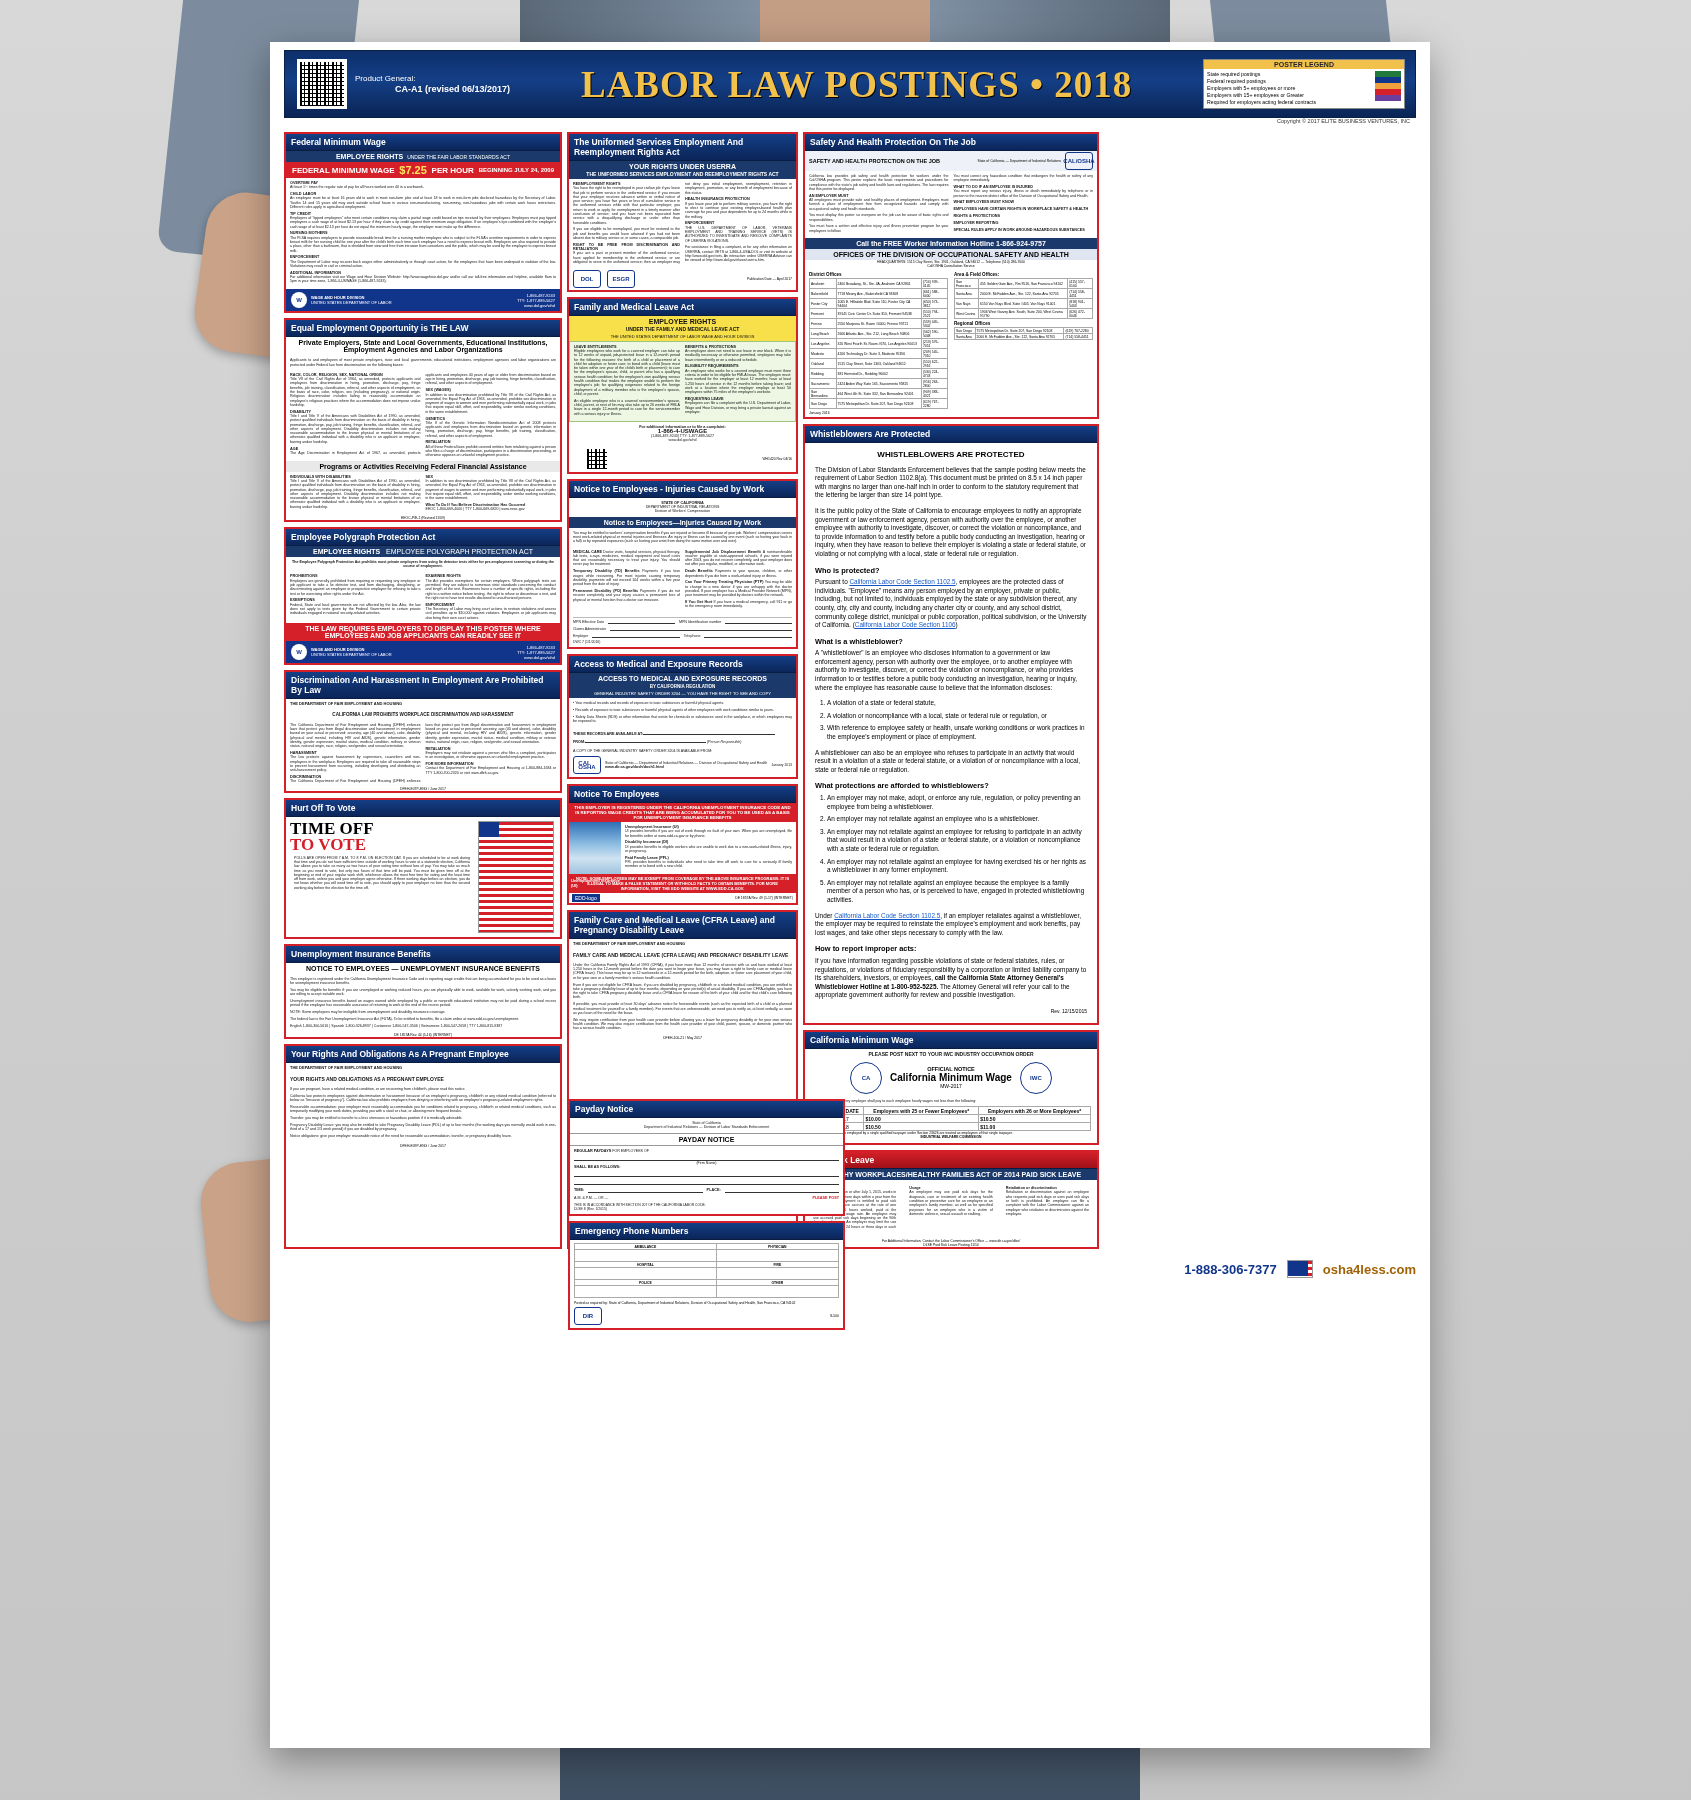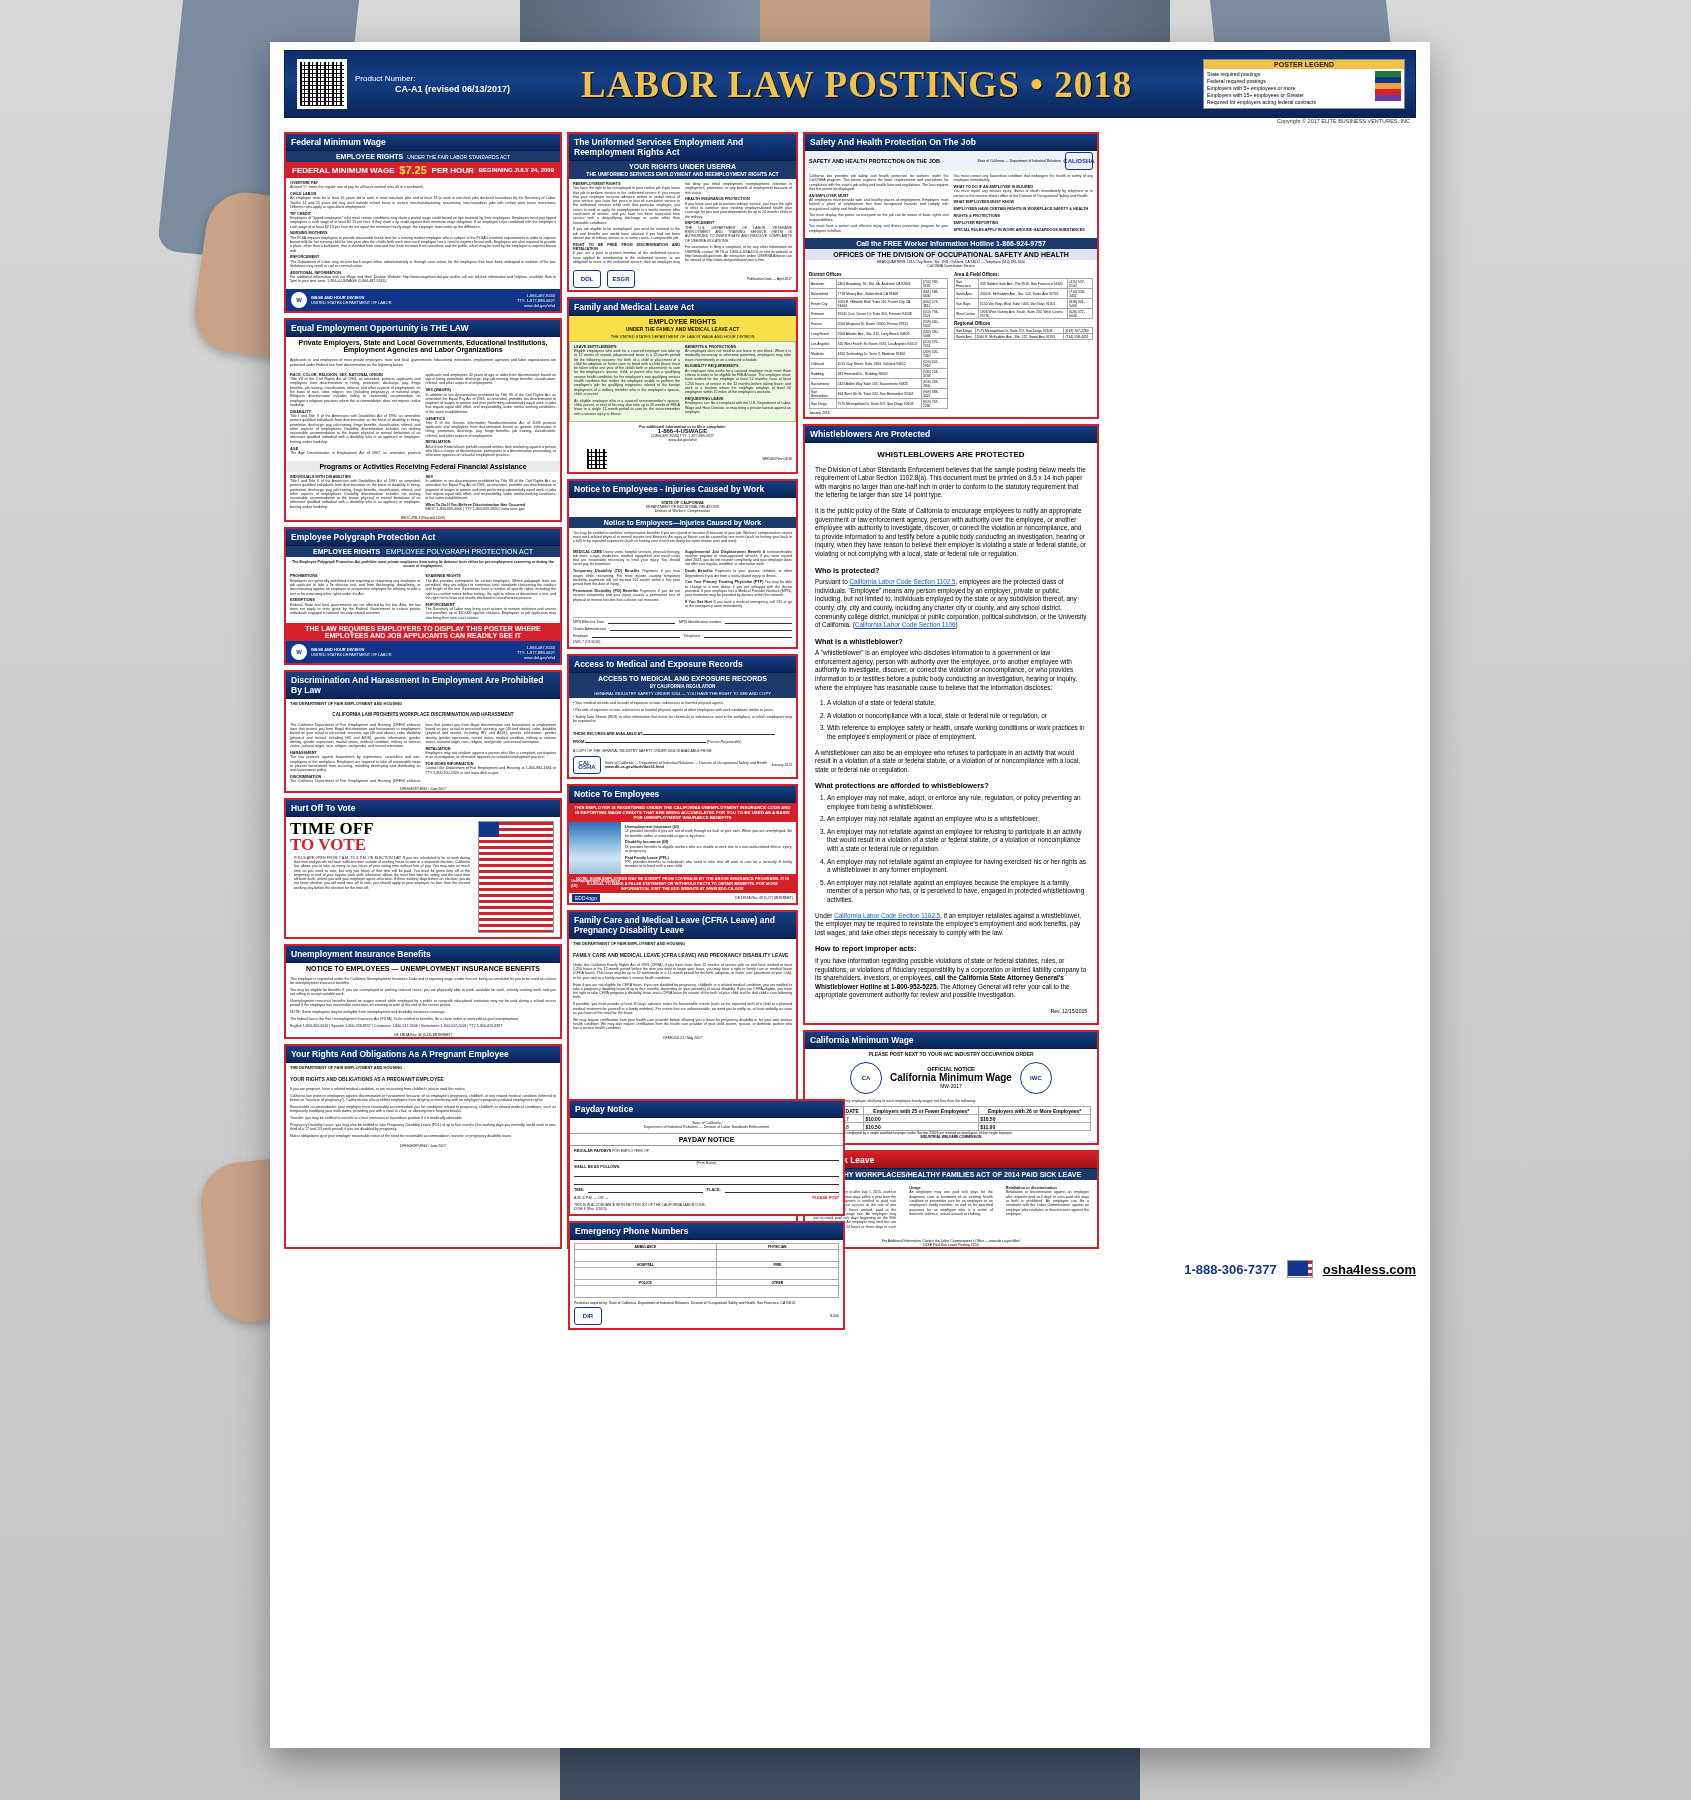--- a/index.html
+++ b/index.html
@@ -129,21 +129,21 @@
   .tablelike td,.tablelike th{border:.5px solid #aaa;padding:.5px 1px;}
   .osha-circle{
     width:26px;height:16px;border:1px solid #12358c;border-radius:3px;color:#12358c;
     font-size:6px;font-weight:bold;display:flex;align-items:center;justify-content:center;
   }
   .footer{
     margin:4px 6px 0;display:flex;align-items:center;justify-content:flex-end;gap:10px;
     font-size:12px;font-weight:bold;color:#12358c;padding:3px 0;
   }
   .footer .brand{color:#d5202a;font-size:13px;}
-  .footer .brand span{color:#000000;text-decoration:underline;}
+  .footer .brand span{color:#a16207;}
   .hotline{font-size:13px;color:#12358c;font-weight:bold;}
   .whistle-body{font-size:6.4px;line-height:8.6px;text-align:left;padding:8px 10px;}
   .whistle-body h3{font-size:7.4px;margin:8px 0 3px;}
   .whistle-body p{margin:0 0 7px;}
   .whistle-body a{color:#1257c8;text-decoration:underline;}
   .ol{margin:0 0 7px 12px;padding:0;}
   .ol li{margin-bottom:4px;}
   .edd{background:#12358c;color:#fff;font-size:5px;padding:1px 3px;display:inline-block;}
   .photo-strip{
     width:52px;background:linear-gradient(180deg,#2f6fb5,#87b9e0 40%,#cfe3f2 70%,#9fc3de);
@@ -172,21 +172,21 @@
   <div class="hand r1"></div>
   <div class="hand r2"></div>
 </div>
 
 <div class="poster">
  <div class="poster-inner">
 
   <div class="banner">
     <div class="qr"></div>
     <div class="prodnum">
-      <div>Product Number:</div>
+      <div>Product General:</div>
       <b>CA-A1 (revised 06/13/2017)</b>
     </div>
     <div class="title">LABOR LAW POSTINGS • 2018</div>
     <div class="legend">
       <div class="legend-hd">POSTER LEGEND</div>
       <div class="legend-body">
         <div class="legend-rows">
           <div>State required postings</div>
           <div>Federal required postings</div>
           <div>Employers with 5+ employees or more</div>

